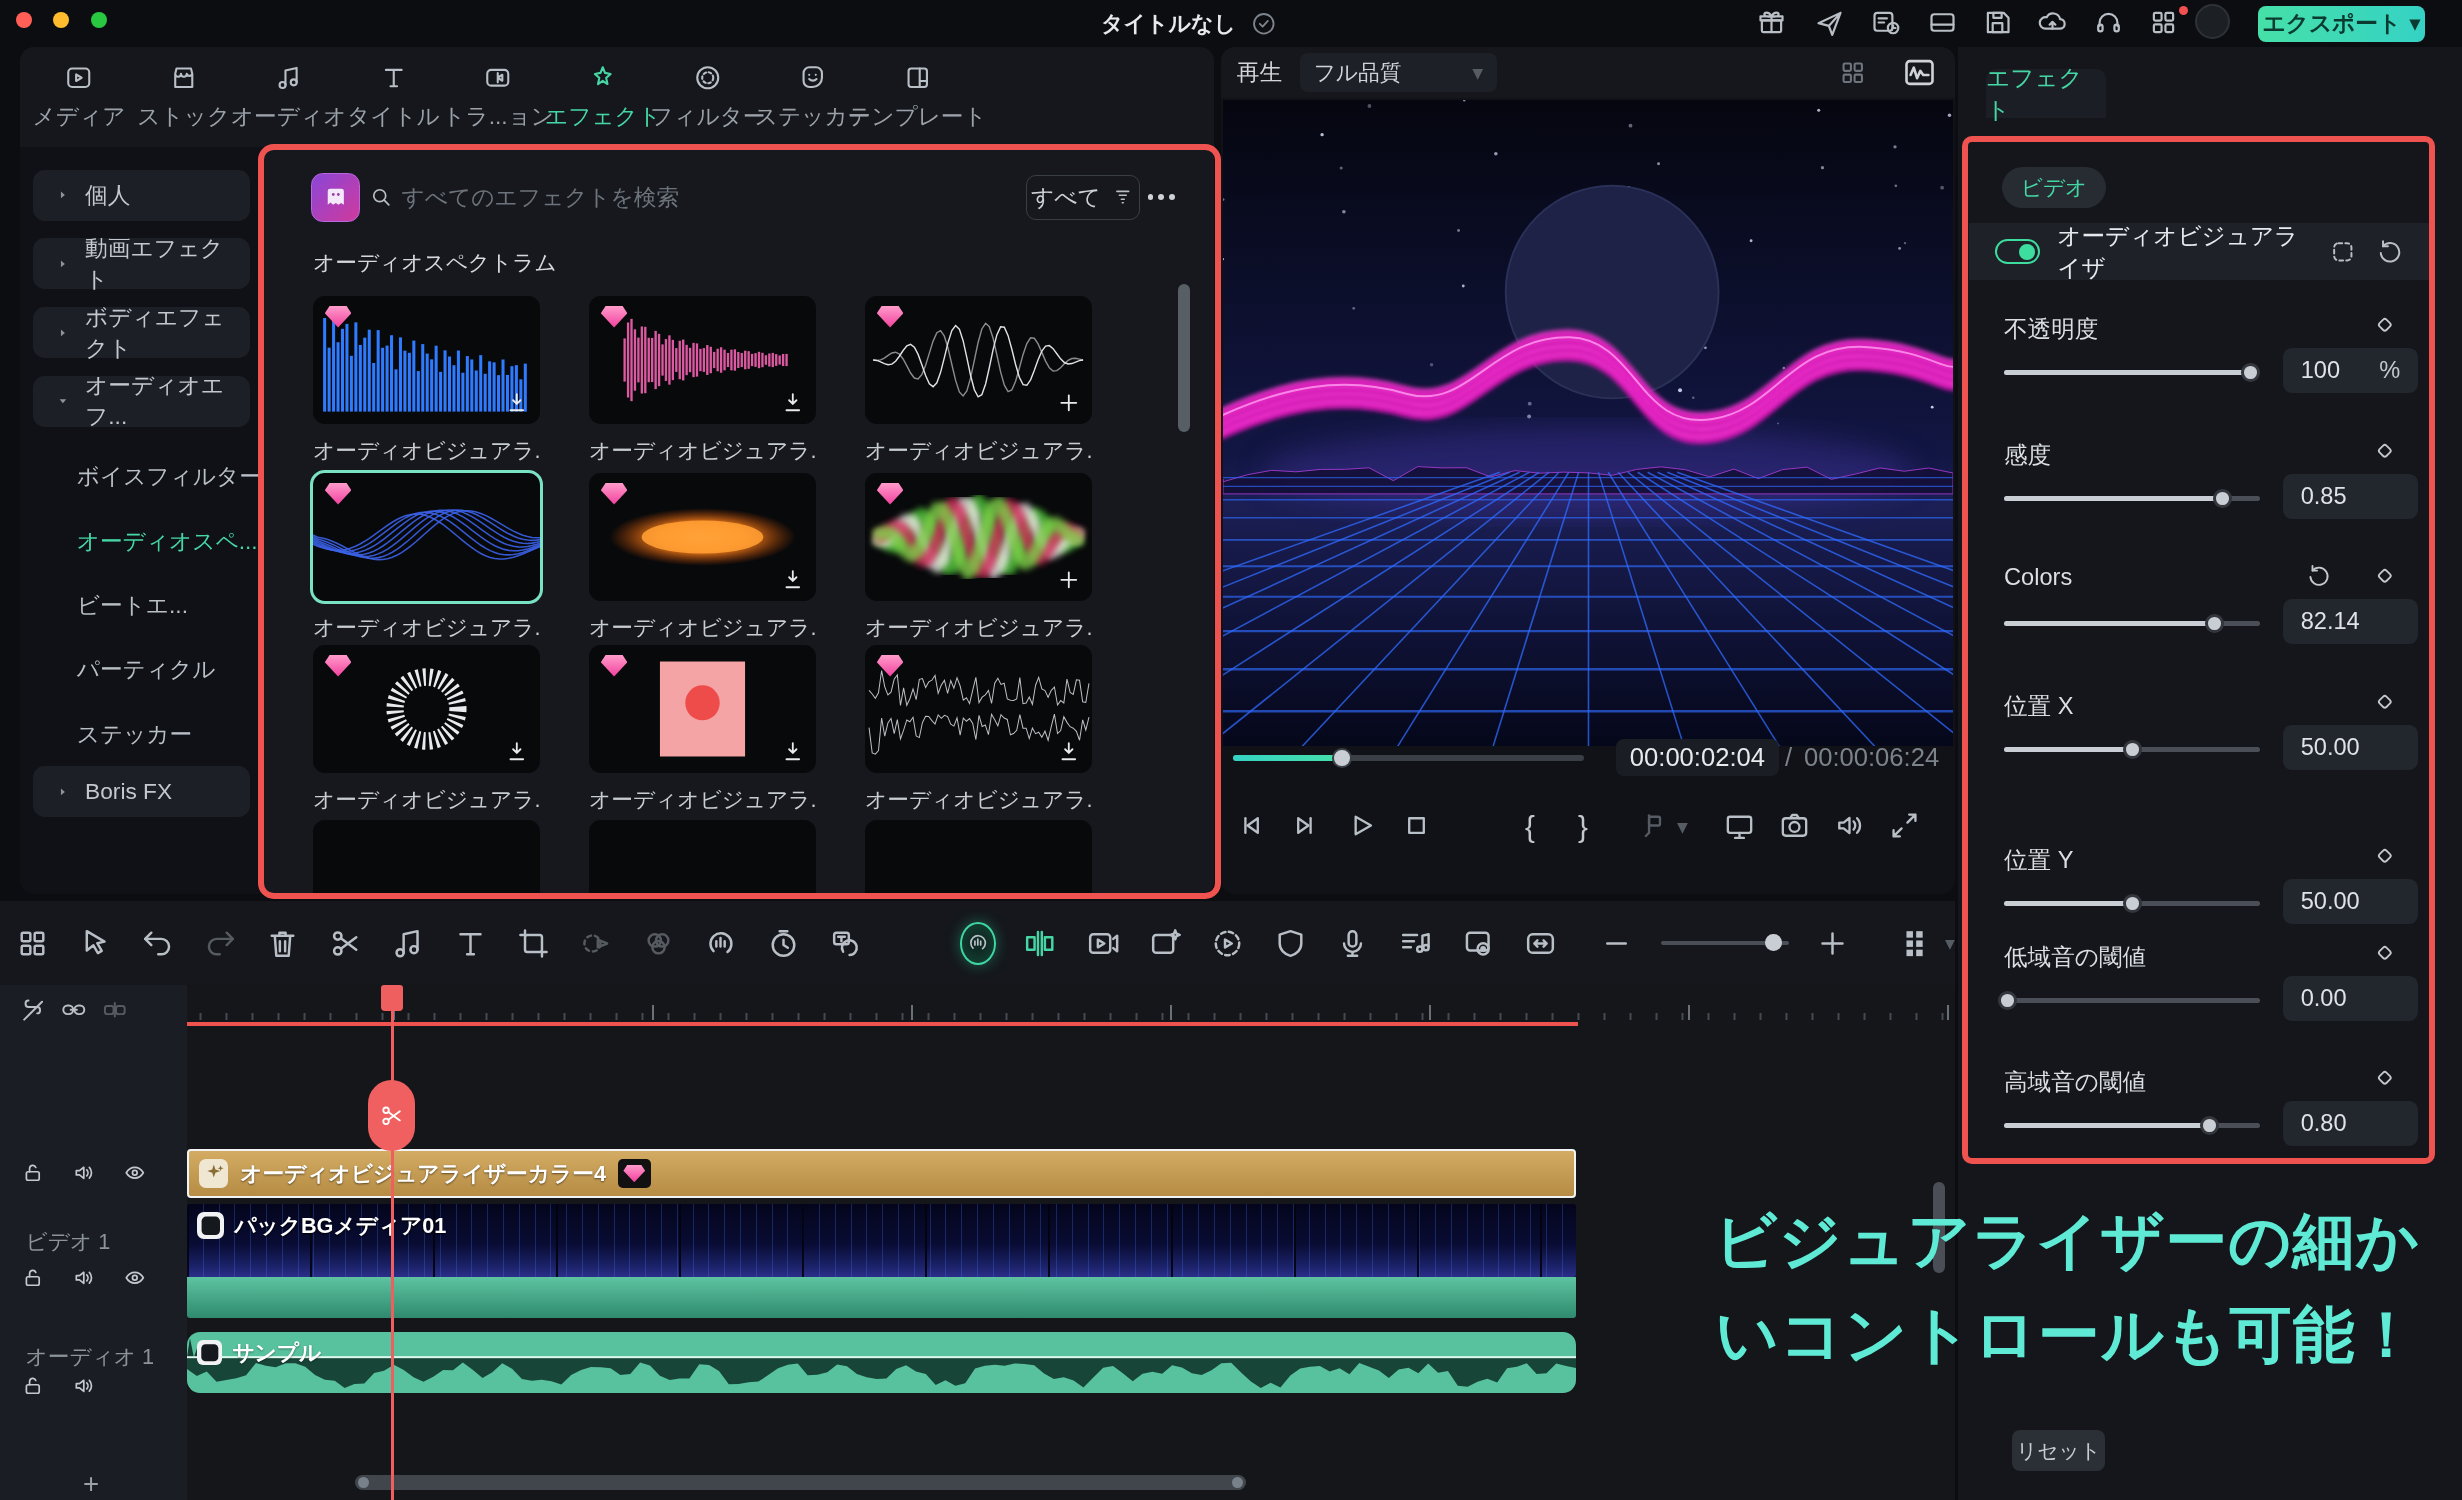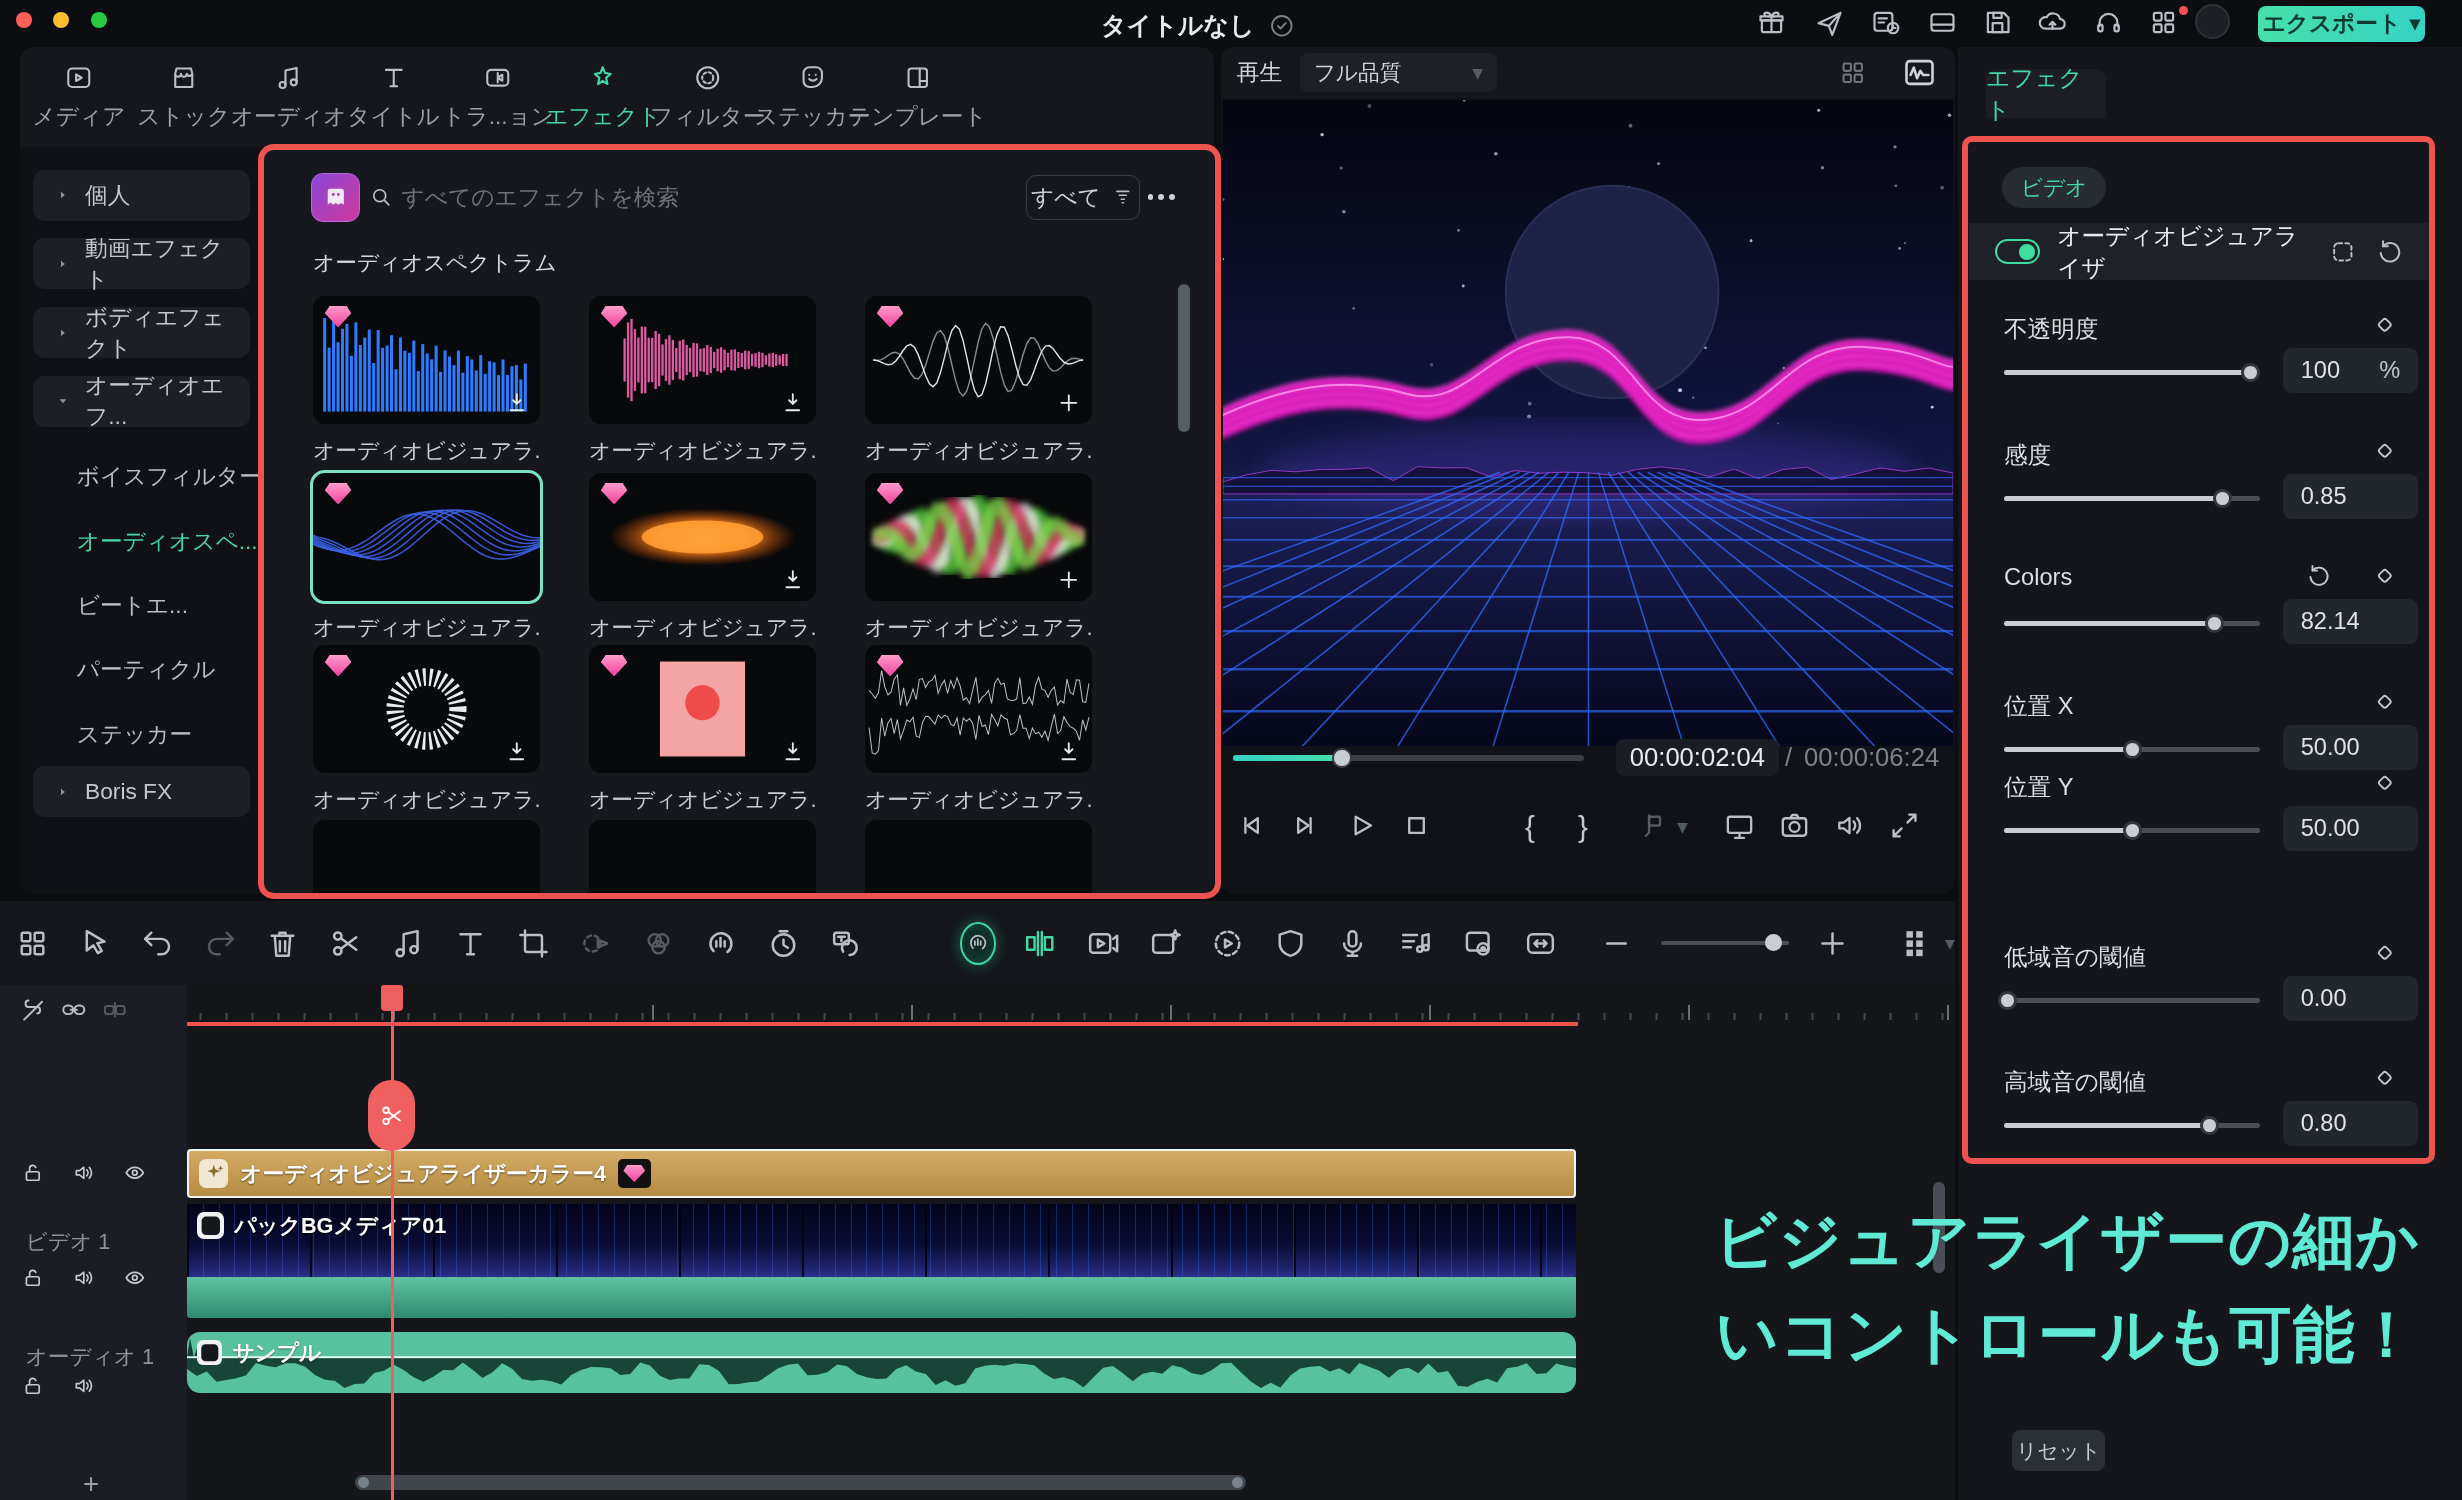--- a/index.html
+++ b/index.html
@@ -6,21 +6,21 @@
 body{background:#000}
 .app{position:relative;width:2463px;height:1500px;background:#0b0d10;font-family:"Liberation Sans","DejaVu Sans",sans-serif;overflow:hidden;color:#c8cdd3}
 .abs{position:absolute}
 .ic{display:inline-flex;align-items:center;justify-content:center;color:#b9bfc6;flex:0 0 auto}
 .ic svg{width:100%;height:100%;display:block}
 .dim{color:#565c63}
 .teal{color:#45d6a4}
 
 .tl{width:15.8px;height:15.8px;border-radius:50%}
 .title-wrap{left:1101px;top:8.9px;display:flex;gap:13.8px;align-items:center}
-.doc-title{font-size:25px;color:#e7eaed;font-weight:bold}
+.doc-title{font-size:22px;color:#e7eaed;font-weight:bold}
 .top-ic{width:33px;height:33px;top:5.9px}
 .avatar{width:35px;height:35px;border-radius:50%;background:#1c1f24;border:2px solid #2e3238}
 .export-btn{left:2258px;top:5.9px;width:167px;height:36px;border-radius:7.9px;background:linear-gradient(90deg,#46e0a8,#35d2c5);display:flex;align-items:center;justify-content:center;gap:7.9px;color:#0b3b30;font-size:22.7px;font-weight:bold}
 .red-dot{width:8.9px;height:8.9px;border-radius:50%;background:#f0504f}
 
 .left-panel{left:19.7px;top:47px;width:1194px;height:847px;background:#0f1116;border-radius:13.8px}
 .navbar{left:19.7px;top:47px;width:1194px;height:100px;background:#15171c;border-radius:13.8px 13.8px 0 0;display:flex;align-items:center;padding-left:13.8px;gap:13.8px}
 .tab{width:91px;display:flex;flex-direction:column;align-items:center;gap:7.9px;color:#9aa1a9}
 .tab .t-ic{width:31.5px;height:31.5px;color:#b9bfc6}
 .tab .t-lb{font-size:22.7px;white-space:nowrap}
@@ -926,21 +926,21 @@
           </svg>
         </span>
         <div class="track">
           <div class="fill" style="width:50%"></div>
           <div class="th" style="left:119px"></div>
         </div>
         <div class="valbox">
           <span>50.00</span>
         </div>
       </div>
-      <div class="sl abs" style="top: 771px;">
+      <div class="sl abs" style="top: 844px;">
         <span class="lb">位置 Y</span>
         <span class="ic kf">
           <svg viewBox="0 0 24 24" fill="none" stroke="currentColor" stroke-width="1.6" stroke-linecap="round" stroke-linejoin="round">
             <rect x="7.8" y="7.8" width="8.4" height="8.4" rx="2" transform="rotate(45 12 12)"></rect>
           </svg>
         </span>
         <div class="track">
           <div class="fill" style="width:50%"></div>
           <div class="th" style="left:119px"></div>
         </div>

